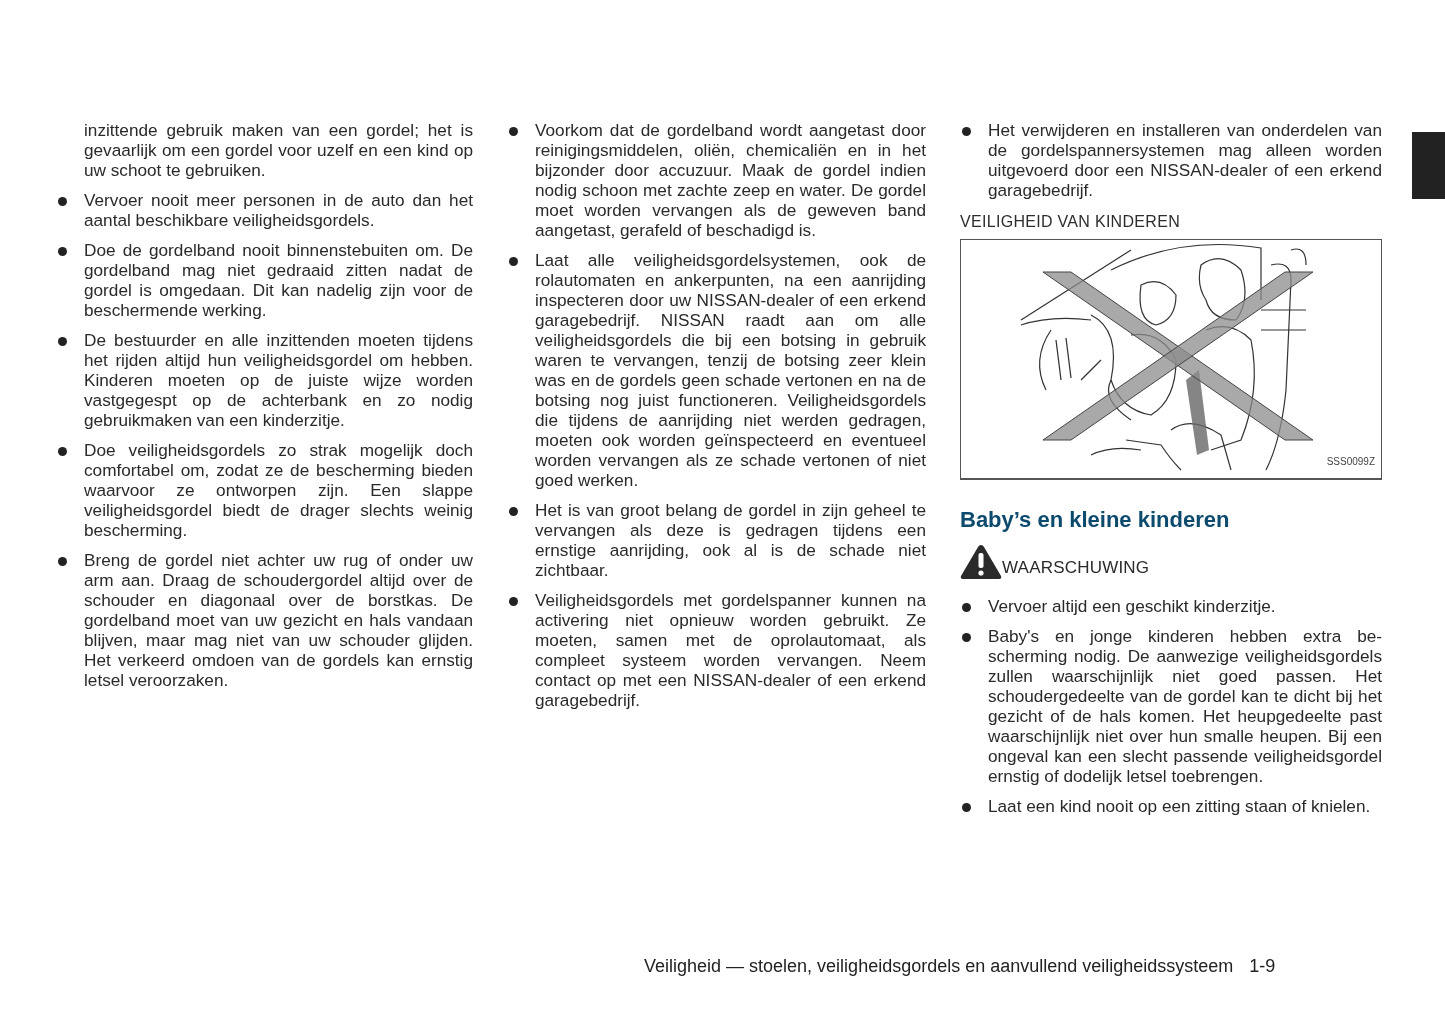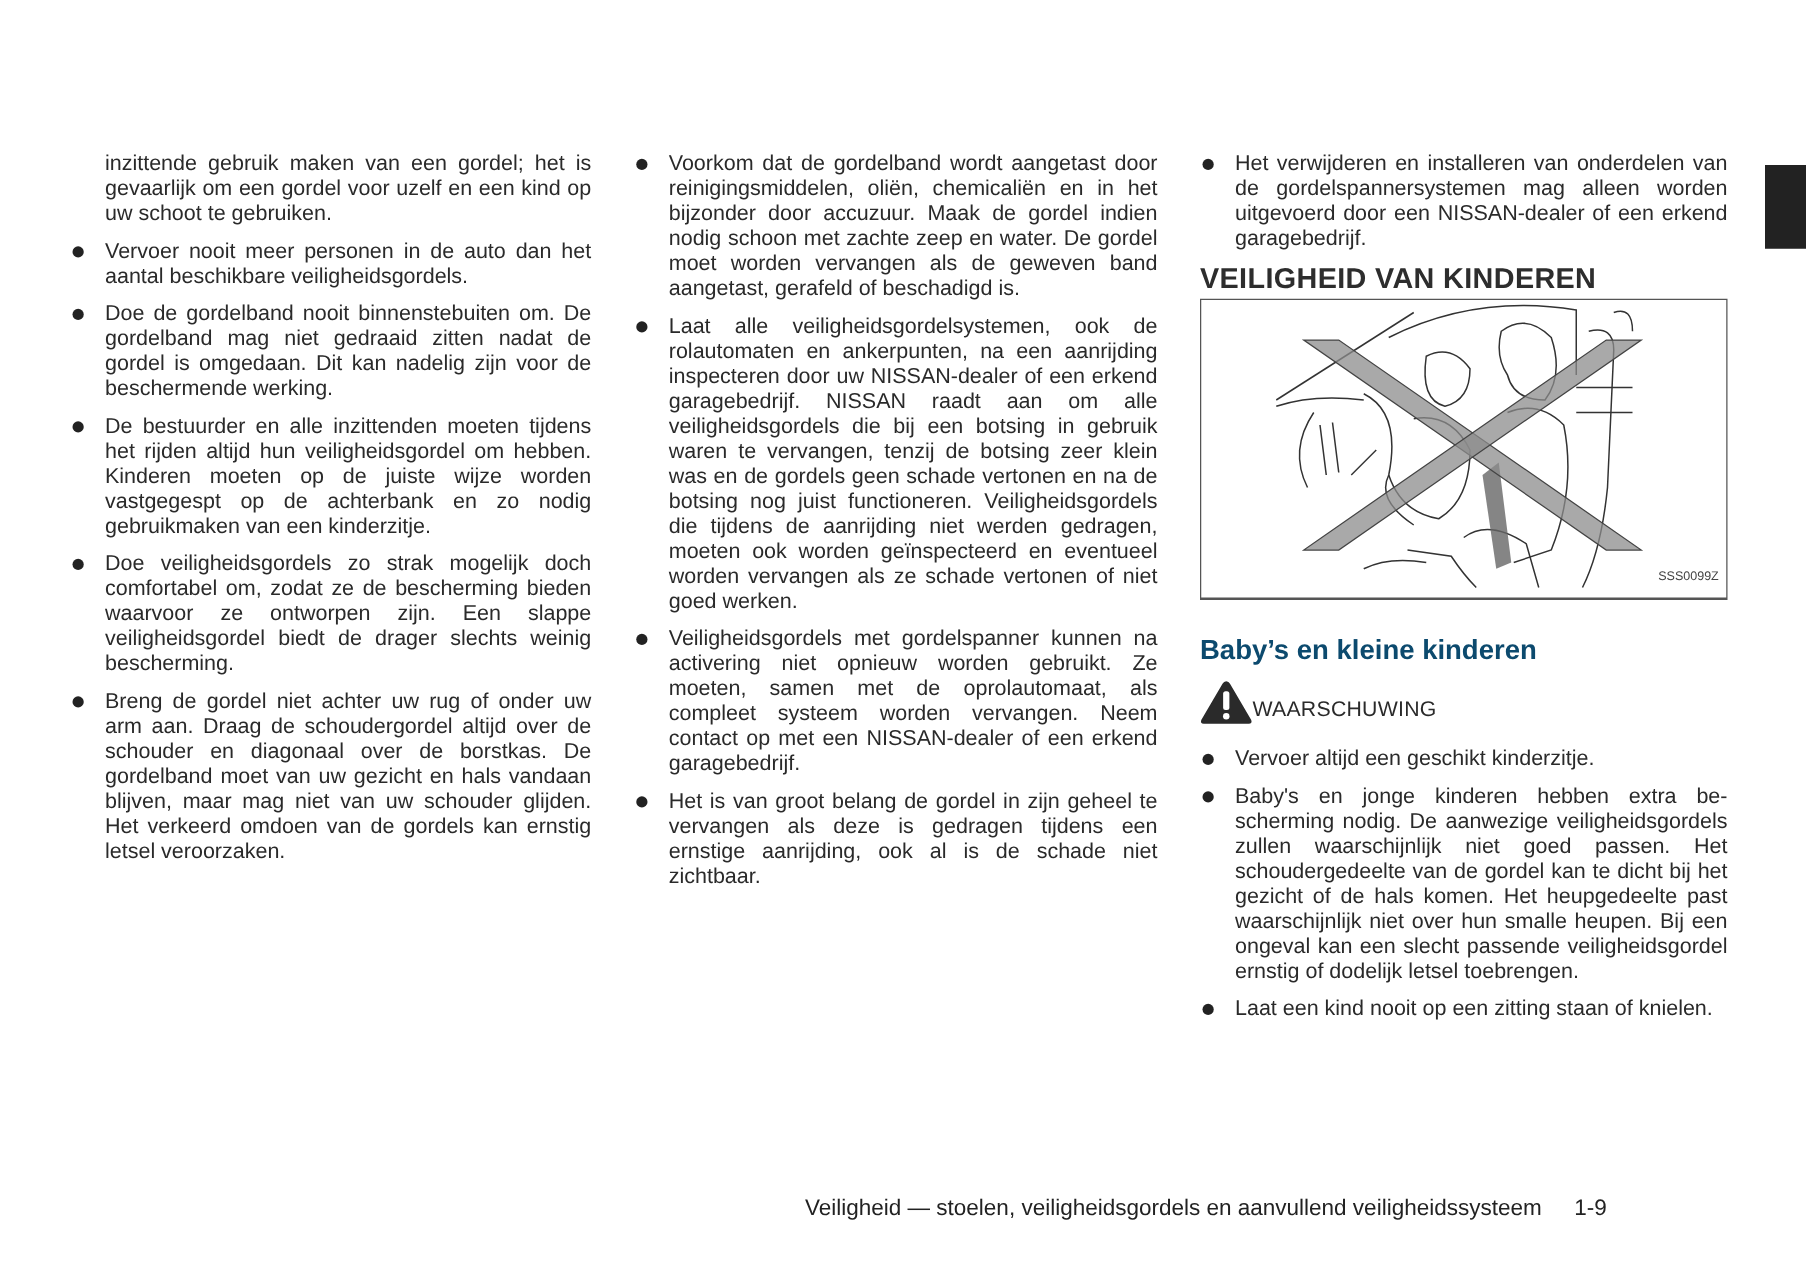--- a/index.html
+++ b/index.html
@@ -6,30 +6,30 @@
   body { width: 1445px; height: 1019px; position: relative; overflow: hidden;
          font-family: "Liberation Sans", sans-serif; color: #2a2a2a; }
   .col { position: absolute; top: 120px; font-size: 17.2px; line-height: 20px; }
   .col1 { left: 56px; width: 417px; }
   .col2 { left: 507px; width: 419px; }
   .col3 { left: 960px; width: 422px; }
   p.cont { margin: 0 0 10px 28px; text-align: justify; }
   ul.bl { list-style: none; margin: 0; padding: 0; }
   ul.bl li { position: relative; padding-left: 28px; margin-bottom: 10px; text-align: justify; hyphens: manual; }
   ul.bl li .dot { position: absolute; left: 2px; top: 7px; width: 9px; height: 9px; border-radius: 50%; background: #222; }
-  .sec-title { font-size: 23px; font-weight: bold; margin: 12px 0 7px 0; letter-spacing: 0.3px; color: #2d2d2d; }
+  .sec-title { font-size: 16px; font-weight: normal; margin: 12px 0 7px 0; letter-spacing: 0.3px; color: #2d2d2d; }
   .figure { position: relative; width: 420px; height: 238px; border: 1px solid #555; border-bottom-width: 2px; margin-bottom: 30px; }
   .figure svg { position: absolute; left: 0; top: 0; }
   .fig-code { position: absolute; right: 6px; bottom: 6px; font-size: 10px; color: #444; }
   .sub-title { font-size: 22px; margin: 0 0 14px 0; color: #0c4a6e; }
   .warning { display: flex; align-items: center; margin-bottom: 12px; }
   .warning .wlabel { font-size: 17px; margin-top: 8px; letter-spacing: 0.2px; }
   .tab-marker { position: absolute; left: 1412px; top: 132px; width: 33px; height: 67px; background: #222; }
   .footer { position: absolute; top: 956px; left: 644px; font-size: 18px; color: #222; white-space: nowrap; }
-  .footer .pg { margin-left: 26px; }
+  .footer .pg { margin-left: 16px; }
 </style>
 </head>
 <body>
 
 <div class="tab-marker"></div>
 
 <div class="col col1">
   <p class="cont">inzittende gebruik maken van een gordel; het is gevaarlijk om een gordel voor uzelf en een kind op uw schoot te gebruiken.</p>
   <ul class="bl">
     <li><span class="dot"></span><span>Vervoer nooit meer personen in de auto dan het aantal beschikbare veiligheidsgordels.</span></li>
@@ -37,22 +37,22 @@
     <li><span class="dot"></span><span>De bestuurder en alle inzittenden moeten tij­dens het rijden altijd hun veiligheidsgordel om hebben. Kinderen moeten op de juiste wijze worden vastgegespt op de achterbank en zo nodig gebruikmaken van een kinderzitje.</span></li>
     <li><span class="dot"></span><span>Doe veiligheidsgordels zo strak mogelijk doch comfortabel om, zodat ze de bescherming bieden waarvoor ze ontworpen zijn. Een slappe veiligheidsgordel biedt de drager slechts weinig bescherming.</span></li>
     <li><span class="dot"></span><span>Breng de gordel niet achter uw rug of onder uw arm aan. Draag de schoudergordel altijd over de schouder en diagonaal over de borst­kas. De gordelband moet van uw gezicht en hals vandaan blijven, maar mag niet van uw schouder glijden. Het verkeerd omdoen van de gordels kan ernstig letsel veroorzaken.</span></li>
   </ul>
 </div>
 
 <div class="col col2">
   <ul class="bl">
     <li><span class="dot"></span><span>Voorkom dat de gordelband wordt aangetast door reinigingsmiddelen, oliën, chemicaliën en in het bijzonder door accuzuur. Maak de gordel indien nodig schoon met zachte zeep en water. De gordel moet worden vervangen als de geweven band aangetast, gerafeld of beschadigd is.</span></li>
     <li><span class="dot"></span><span>Laat alle veiligheidsgordelsystemen, ook de rolautomaten en ankerpunten, na een aanrij­ding inspecteren door uw NISSAN-dealer of een erkend garagebedrijf. NISSAN raadt aan om alle veiligheidsgordels die bij een botsing in gebruik waren te vervangen, tenzij de bot­sing zeer klein was en de gordels geen schade vertonen en na de botsing nog juist functione­ren. Veiligheidsgordels die tijdens de aanrij­ding niet werden gedragen, moeten ook wor­den geïnspecteerd en eventueel worden ver­vangen als ze schade vertonen of niet goed werken.</span></li>
+    <li><span class="dot"></span><span>Het is van groot belang de gordel in zijn ge­heel te vervangen als deze is gedragen tij­dens een ernstige aanrijding, ook al is de schade niet zichtbaar.</span></li>
     <li><span class="dot"></span><span>Veiligheidsgordels met gordelspanner kun­nen na activering niet opnieuw worden ge­bruikt. Ze moeten, samen met de oprolautomaat, als compleet systeem worden vervangen. Neem contact op met een NISSAN-dealer of een erkend garagebedrijf.</span></li>
-    <li><span class="dot"></span><span>Het is van groot belang de gordel in zijn ge­heel te vervangen als deze is gedragen tij­dens een ernstige aanrijding, ook al is de schade niet zichtbaar.</span></li>
   </ul>
 </div>
 
 <div class="col col3">
   <ul class="bl">
     <li><span class="dot"></span><span>Het verwijderen en installeren van onderdelen van de gordelspannersystemen mag alleen worden uitgevoerd door een NISSAN-dealer of een erkend garagebedrijf.</span></li>
   </ul>
   <h2 class="sec-title">VEILIGHEID VAN KINDEREN</h2>
 
   <div class="figure">

